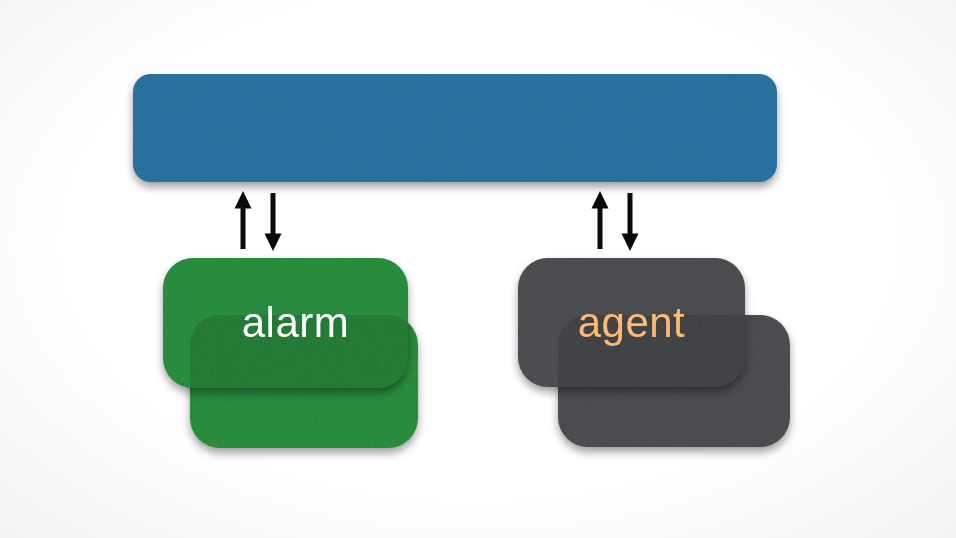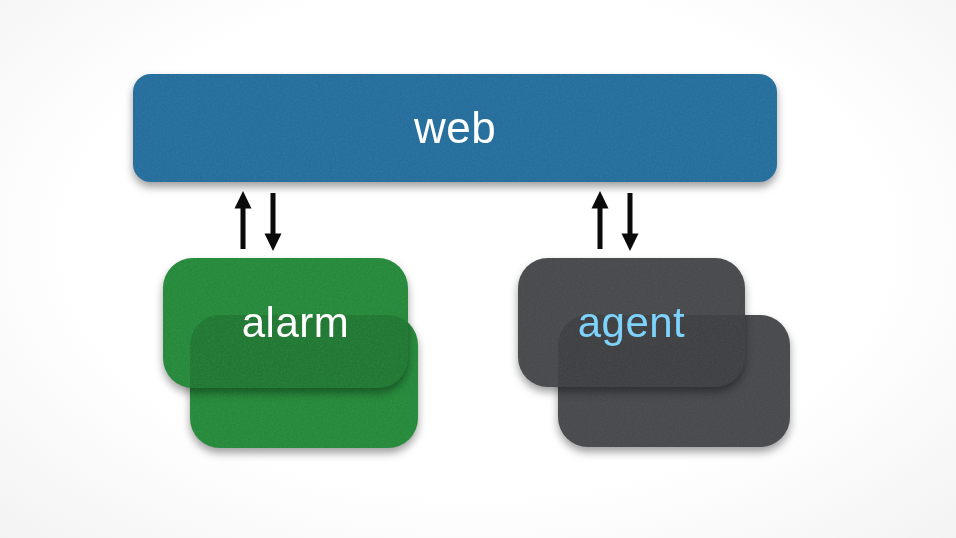--- a/index.html
+++ b/index.html
@@ -81,21 +81,20 @@
     </filter>
   </defs>
 </svg>
 
 <div class="canvas">
 
   <div class="node node-web" style="background-color: rgb(46, 127, 179);">
     <svg class="texture">
       <rect width="100%" height="100%" filter="url(#felt)" opacity="0.14"></rect>
     </svg>
-    <span class="node-label" style="color: rgb(255, 255, 255);">web</span>
   </div>
 
   <div class="arrow-pair arrow-pair-left">
     <svg width="66" height="60" viewBox="0 0 66 60">
       <g>
         <rect x="15.5" y="13" width="5" height="45" fill="#0a0a0a"></rect>
         <polygon points="18,0 9.5,17.5 26.5,17.5" fill="#0a0a0a"></polygon>
       </g>
       <g>
         <rect x="45.5" y="2" width="5" height="45" fill="#0a0a0a"></rect>
@@ -134,17 +133,17 @@
   <div class="stack stack-agent">
     <div class="card card-back-agent" style="background-color: rgb(85, 87, 90);">
       <svg class="texture">
         <rect width="100%" height="100%" filter="url(#felt)" opacity="0.14"></rect>
       </svg>
     </div>
     <div class="card card-front-agent" style="background-color: rgb(85, 87, 90);">
       <svg class="texture">
         <rect width="100%" height="100%" filter="url(#felt)" opacity="0.14"></rect>
       </svg>
-      <span class="node-label" style="color: #7dd3fc;">agent</span>
+      <span class="node-label" style="color: #fdba74;">agent</span>
     </div>
   </div>
 
 </div>
 
 </body></html>

